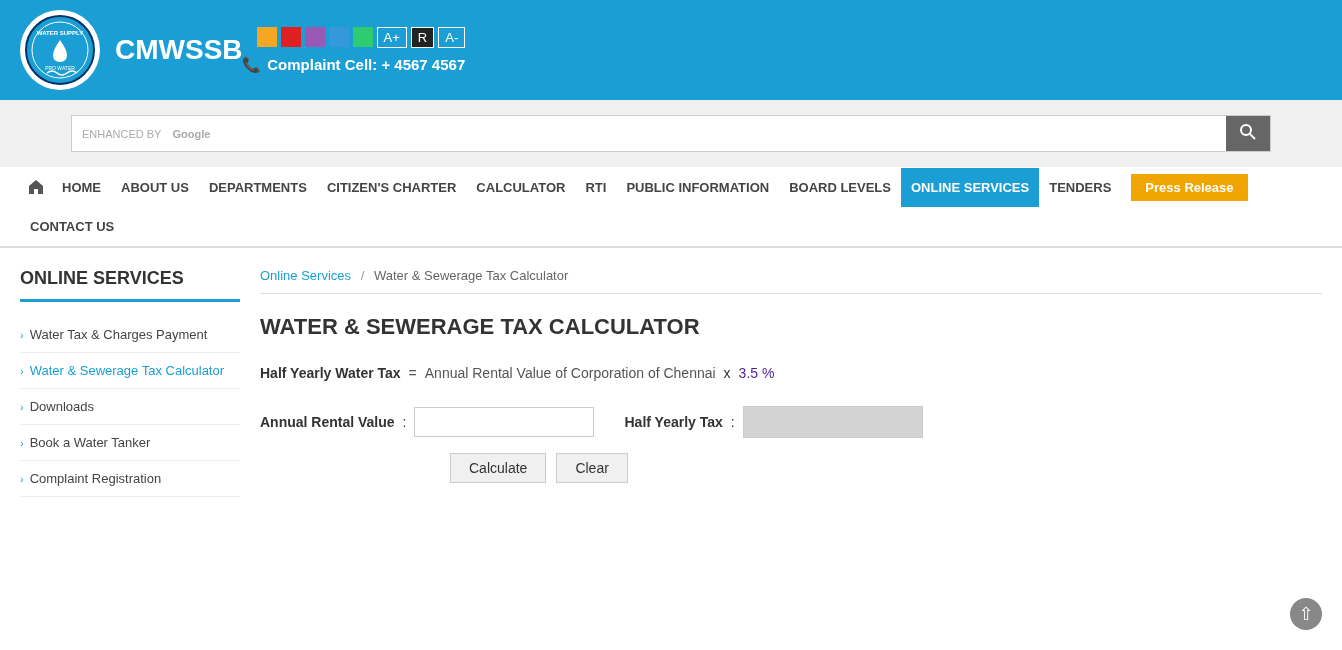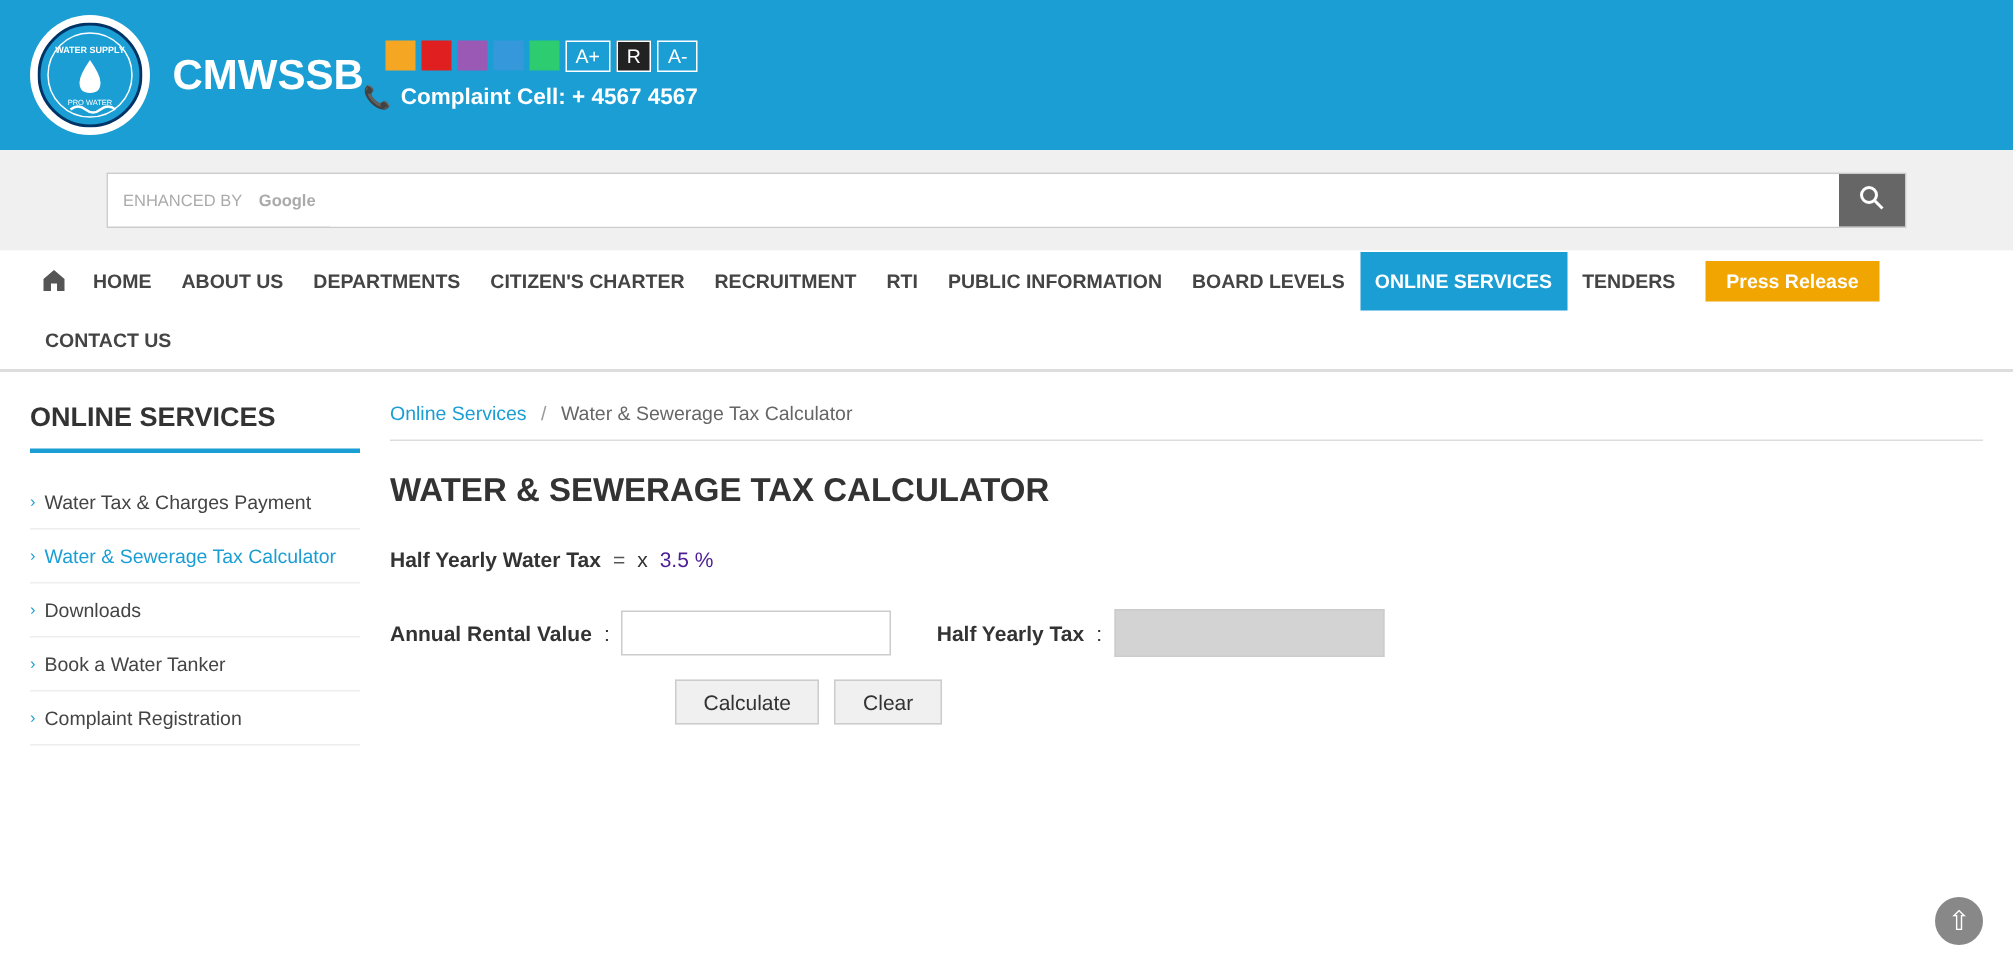--- a/index.html
+++ b/index.html
@@ -372,21 +372,21 @@
   <div class="nav-inner">
     <div class="nav-home-icon">
       <svg width="16" height="16" viewBox="0 0 16 16" fill="#555">
         <path d="M8 1L1 7v8h5v-5h4v5h5V7z"></path>
       </svg>
     </div>
     <a class="nav-item">HOME</a>
     <a class="nav-item">ABOUT US</a>
     <a class="nav-item">DEPARTMENTS</a>
     <a class="nav-item">CITIZEN'S CHARTER</a>
-    <a class="nav-item">RECRUITMENT</a>
+    <a class="nav-item">CALCULATOR</a>
     <a class="nav-item">RTI</a>
     <a class="nav-item">PUBLIC INFORMATION</a>
     <a class="nav-item">BOARD LEVELS</a>
     <a class="nav-item active">ONLINE SERVICES</a>
     <a class="nav-item">TENDERS</a>
     <button class="press-release-btn">Press Release</button>
   </div>
   <div class="nav-row2">
     <a class="nav-item">CONTACT US</a>
   </div>
@@ -424,20 +424,21 @@
       <a>Online Services</a>
       <span class="sep">/</span>
       <span>Water &amp; Sewerage Tax Calculator</span>
     </div>
 
     <div class="page-title">WATER &amp; SEWERAGE TAX CALCULATOR</div>
 
     <div class="formula-row">
       <span class="formula-label">Half Yearly Water Tax</span>
       <span class="formula-equals">=</span>
+      <span class="formula-value">Annual Rental Value of Corporation of Chennai</span>
       <span class="formula-x">x</span>
       <span class="formula-percent">3.5 %</span>
     </div>
 
     <div class="form-row">
       <div class="form-group">
         <span class="form-label">Annual Rental Value</span>
         <span class="form-colon">:</span>
         <input type="text" class="form-input" style="">
       </div>

